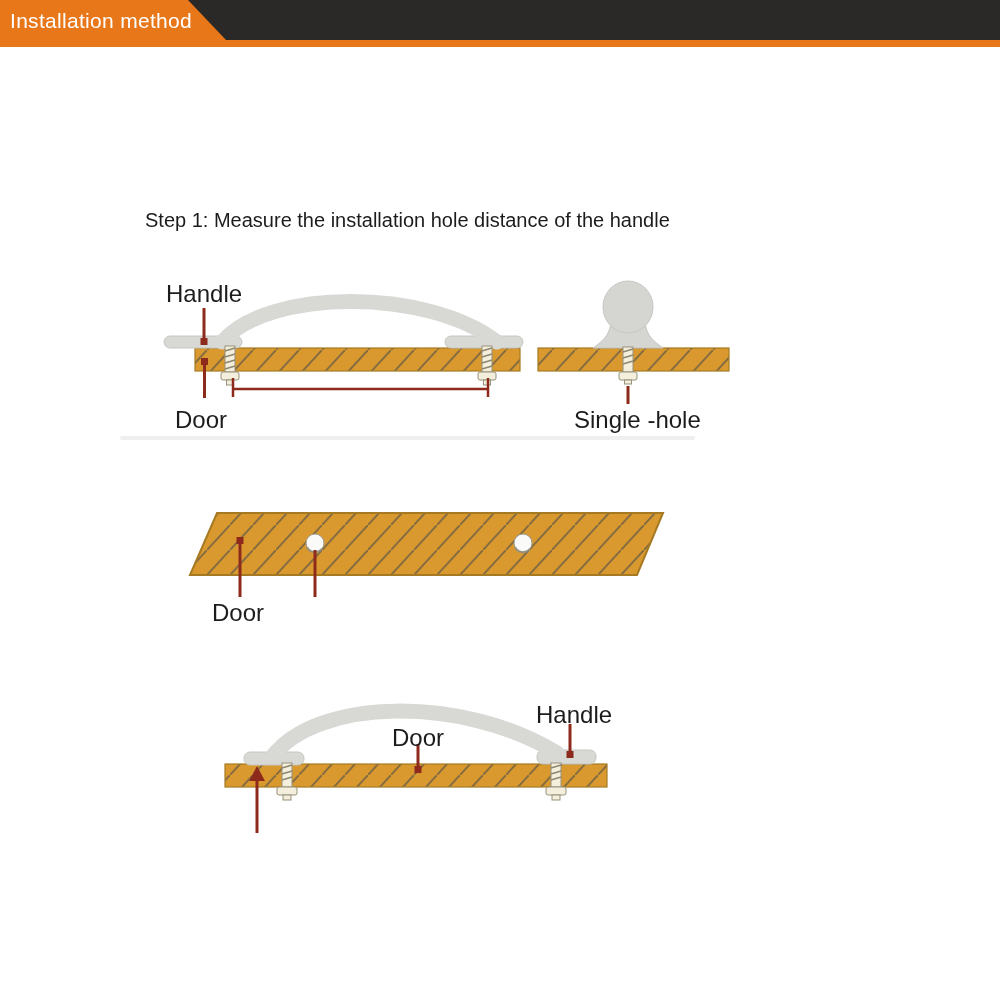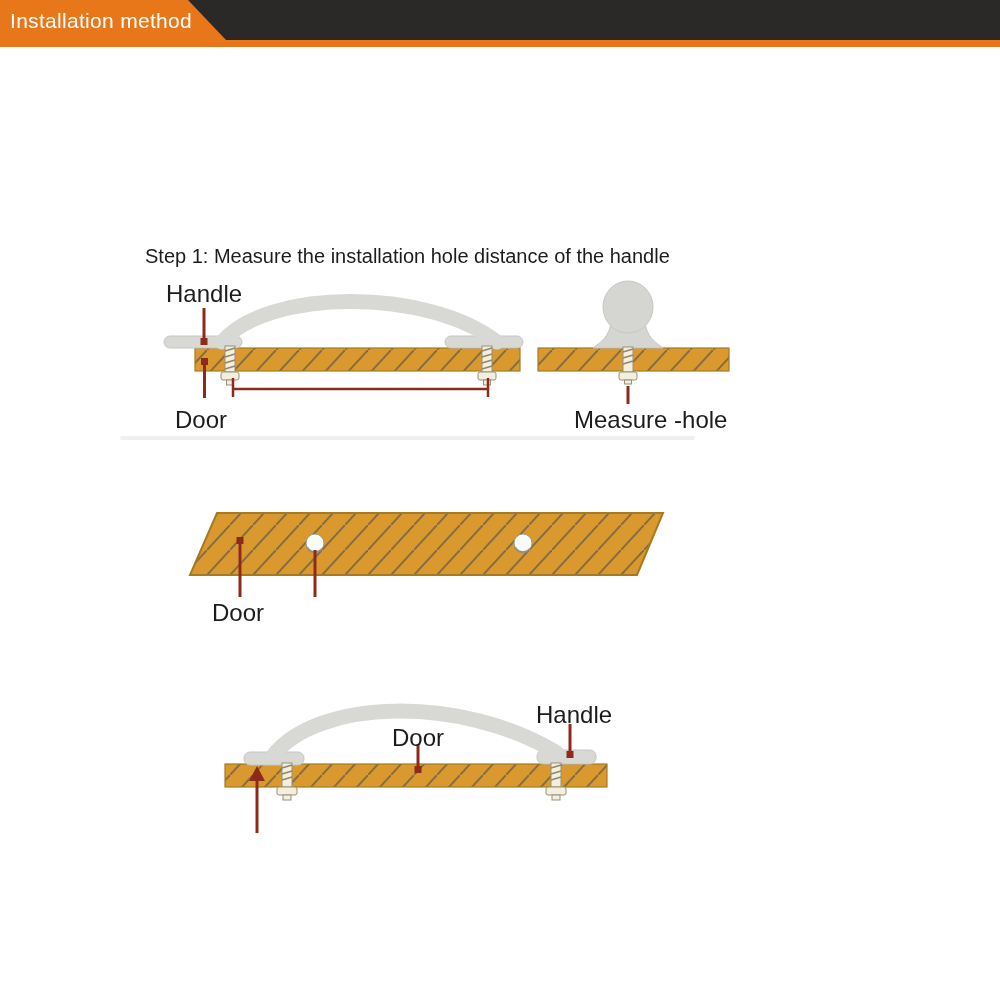--- a/index.html
+++ b/index.html
@@ -6,21 +6,21 @@
   .stage{
     position:relative;width:1000px;height:1000px;background:#ffffff;
     font-family:"Liberation Sans", sans-serif;color:#1c1c1c;overflow:hidden;
   }
   
   .banner-orange{position:absolute;left:0;top:0;width:1000px;height:47px;background:#E8771A;}
   .banner-dark{position:absolute;left:188px;top:0;width:812px;height:40px;background:#2A2928;
     clip-path:polygon(0 0,100% 0,100% 100%,38px 100%);}
   .banner-title{position:absolute;left:10px;top:9px;font-size:21px;color:#fff;letter-spacing:.3px;}
   
-  .heading{position:absolute;font-size:20px;white-space:nowrap;margin-top:36px;}
+  .heading{position:absolute;font-size:20px;white-space:nowrap;}
   .lbl{position:absolute;font-size:24px;white-space:nowrap;}
   .svgabs{position:absolute;}
   .divider{position:absolute;left:120px;top:436px;width:575px;height:4px;background:#efefef;border-radius:2px;}
 </style>
 </head>
 <body>
 
 <div class="stage">
 
   <div class="banner-orange"></div>
@@ -99,21 +99,21 @@
       <line x1="488" y1="378" x2="488" y2="397" stroke="#8E2A1C" stroke-width="2.5"></line>
       <line x1="233" y1="389" x2="488" y2="389" stroke="#8E2A1C" stroke-width="2.5"></line>
     </g>
     <g>
       <line x1="628" y1="386" x2="628" y2="404" stroke="#8E2A1C" stroke-width="3"></line>
     </g>
   </svg>
 
   <div class="lbl" style="left:166px;top:280px;">Handle</div>
   <div class="lbl" style="left:175px;top:406px;">Door</div>
-  <div class="lbl" style="left:574px;top:406px;">Measure -hole</div>
+  <div class="lbl" style="left:574px;top:406px;">Single -hole</div>
 
   <div class="divider"></div>
 
 
   <svg class="svgabs" style="left:180px;top:505px;" width="500" height="100" viewBox="180 505 500 100">
     <defs>
       <pattern id="hatch2" patternUnits="userSpaceOnUse" width="23" height="25">
         <line x1="0" y1="25" x2="23" y2="0" stroke="#6B5E45" stroke-width="2" opacity="0.75"></line>
       </pattern>
     </defs>

